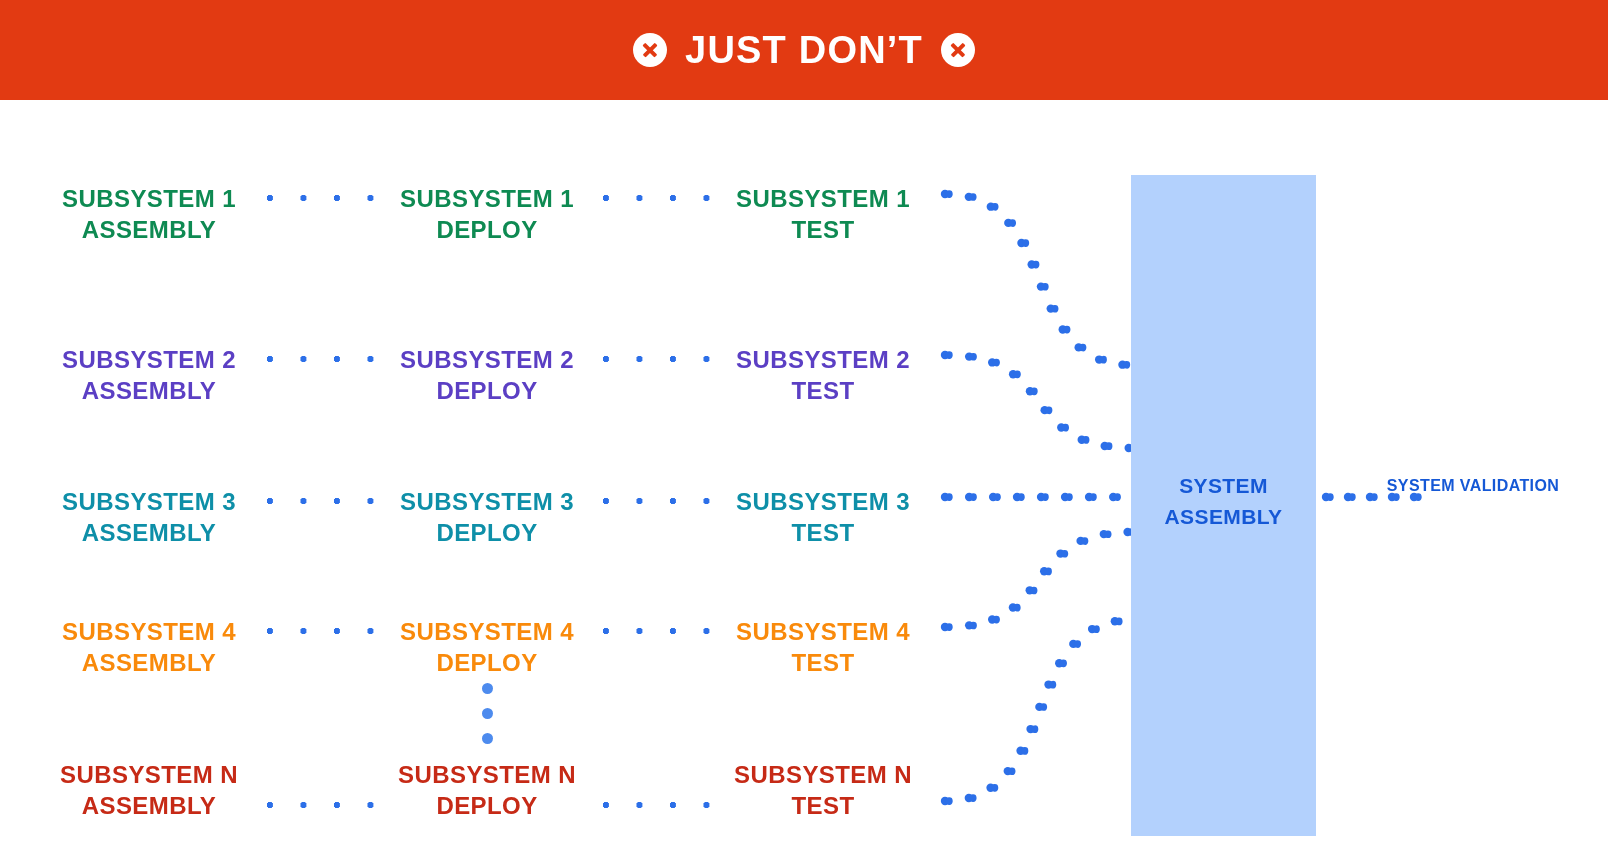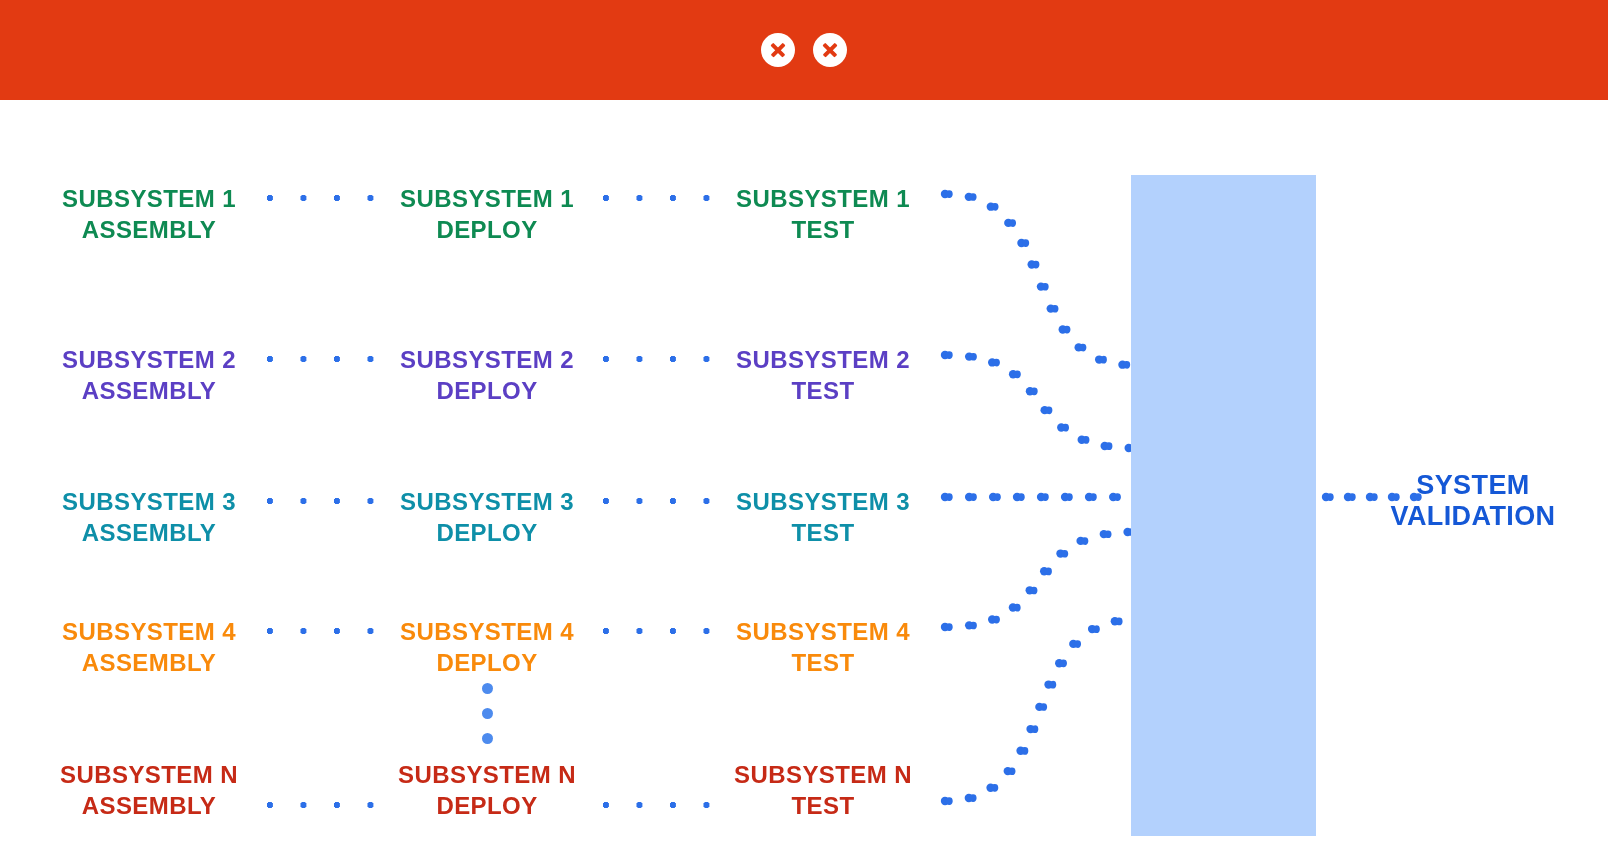--- a/index.html
+++ b/index.html
@@ -104,21 +104,21 @@
     line-height: 31px;
     letter-spacing: 0.4px;
   }
   #system-validation-label {
     position: absolute;
     left: 1358px;
     top: 370px;
     width: 230px;
     text-align: center;
     color: #1558D6;
-    font-size: 27px;
+    font-size: 16px;
     font-weight: bold;
     line-height: 31px;
     letter-spacing: 0.4px;
   }
 
   
   .stage-label {
     position: absolute;
     text-align: center;
     font-size: 24px;
@@ -158,20 +158,21 @@
   }
 </style>
 </head>
 <body>
 
 <div id="stage">
 
   <div id="banner">
     <div id="banner-inner">
       <span class="x-badge"></span>
+      <span id="banner-title">JUST DON’T</span>
       <span class="x-badge"></span>
     </div>
   </div>
 
   <div id="canvas">
 
     <svg id="curves" viewBox="0 0 1608 746">
       <defs></defs>
       <g id="curve-group" fill="none" stroke="#2C6FE8" stroke-width="7" stroke-linecap="round" stroke-dasharray="0.5 25">
           <g>
@@ -240,20 +241,22 @@
             <circle cx="1326" cy="397" r="4.2" fill="#2C6FE8"></circle>
             <circle cx="1348" cy="397" r="4.2" fill="#2C6FE8"></circle>
             <circle cx="1370" cy="397" r="4.2" fill="#2C6FE8"></circle>
             <circle cx="1392" cy="397" r="4.2" fill="#2C6FE8"></circle>
             <circle cx="1414" cy="397" r="4.2" fill="#2C6FE8"></circle>
           </g>
         </g>
     </svg>
 
     <div id="system-assembly-box"></div>
+    <div id="system-assembly-label">SYSTEM
+ASSEMBLY</div>
 
     <div id="system-validation-label">SYSTEM
 VALIDATION</div>
 
     <div class="stage-label col-assembly" style="top:83px;color:#0E8A52">SUBSYSTEM 1
 ASSEMBLY</div>
     <div class="stage-label col-deploy" style="top:83px;color:#0E8A52">SUBSYSTEM 1
 DEPLOY</div>
     <div class="stage-label col-test" style="top:83px;color:#0E8A52">SUBSYSTEM 1
 TEST</div>

